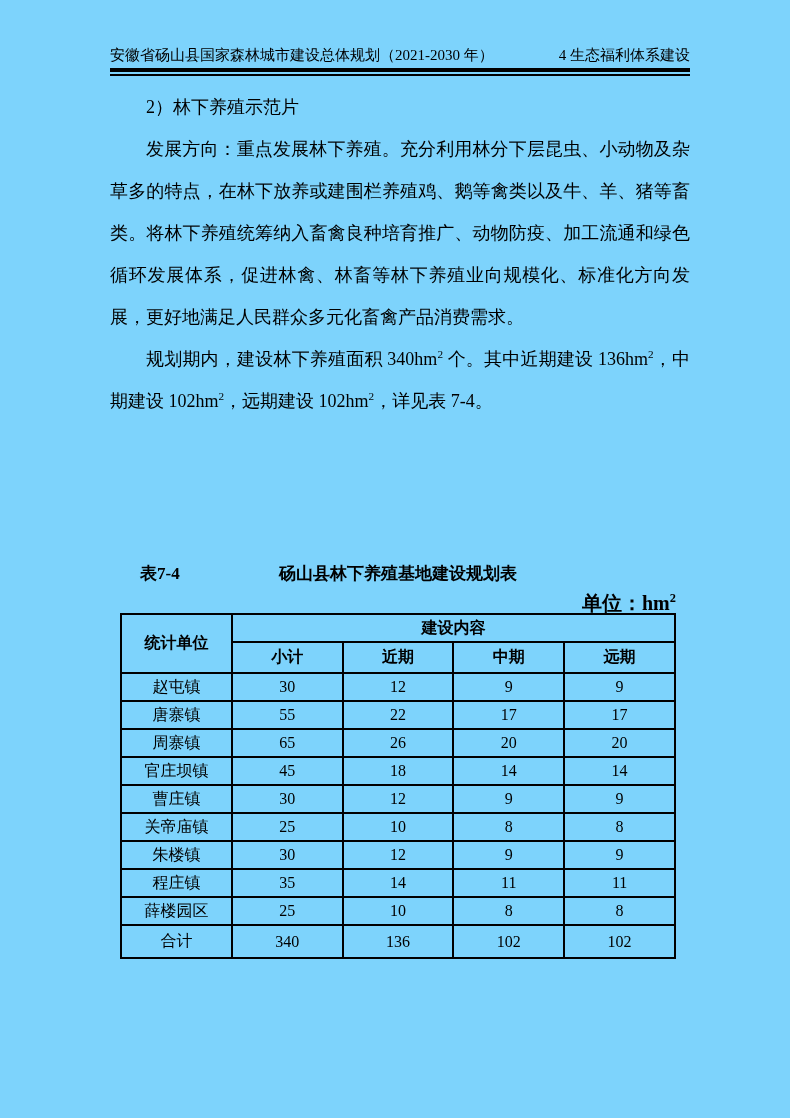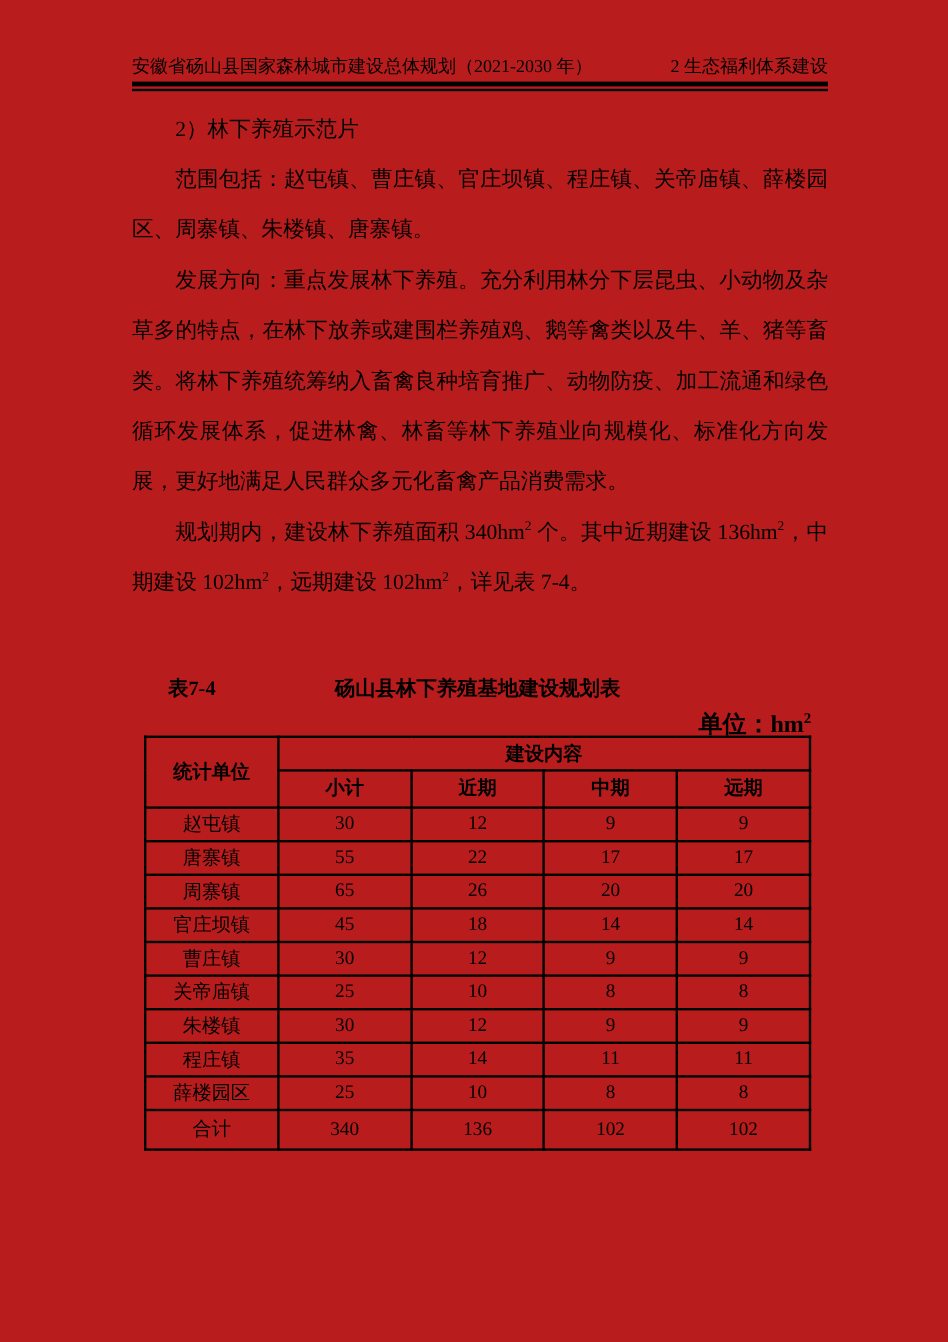--- a/index.html
+++ b/index.html
@@ -1,20 +1,20 @@
 <!DOCTYPE html>
 <html lang="zh"><head>
 <meta charset="utf-8">
 <style>
   html, body { margin: 0; padding: 0; background: #ffffff; }
   .page {
     position: relative;
     width: 790px;
     height: 1118px;
-    background: #b91c1c;
+    background: #7dd3fc;
     font-family: "Liberation Serif", "DejaVu Serif", serif;
     color: #000;
     overflow: hidden;
   }
   
   .header {
     position: absolute;
     top: 46px; left: 110px; width: 580px;
     display: flex;
     justify-content: space-between;
@@ -84,27 +84,26 @@
     font-size: 15px;
   }
 </style>
 </head>
 <body>
 
 <div class="page">
 
   <div class="header">
     <span>安徽省砀山县国家森林城市建设总体规划（2021-2030 年）</span>
-    <span>2 生态福利体系建设</span>
+    <span>4 生态福利体系建设</span>
   </div>
   <div class="header-rule"></div>
 
   <div class="body-text">
     <p>2）林下养殖示范片</p>
-    <p>范围包括：赵屯镇、曹庄镇、官庄坝镇、程庄镇、关帝庙镇、薛楼园区、周寨镇、朱楼镇、唐寨镇。</p>
     <p>发展方向：重点发展林下养殖。充分利用林分下层昆虫、小动物及杂草多的特点，在林下放养或建围栏养殖鸡、鹅等禽类以及牛、羊、猪等畜类。将林下养殖统筹纳入畜禽良种培育推广、动物防疫、加工流通和绿色循环发展体系，促进林禽、林畜等林下养殖业向规模化、标准化方向发展，更好地满足人民群众多元化畜禽产品消费需求。</p>
     <p>规划期内，建设林下养殖面积 340hm<sup class="sp">2</sup> 个。其中近期建设 136hm<sup class="sp">2</sup>，中期建设 102hm<sup class="sp">2</sup>，远期建设 102hm<sup class="sp">2</sup>，详见表 7-4。</p>
   </div>
 
   <div class="table-caption">
     <span class="cap-label">表7-4</span>
     <span class="cap-title">砀山县林下养殖基地建设规划表</span>
   </div>
 
   <div class="unit-line">单位：hm<sup class="sp">2</sup></div>

